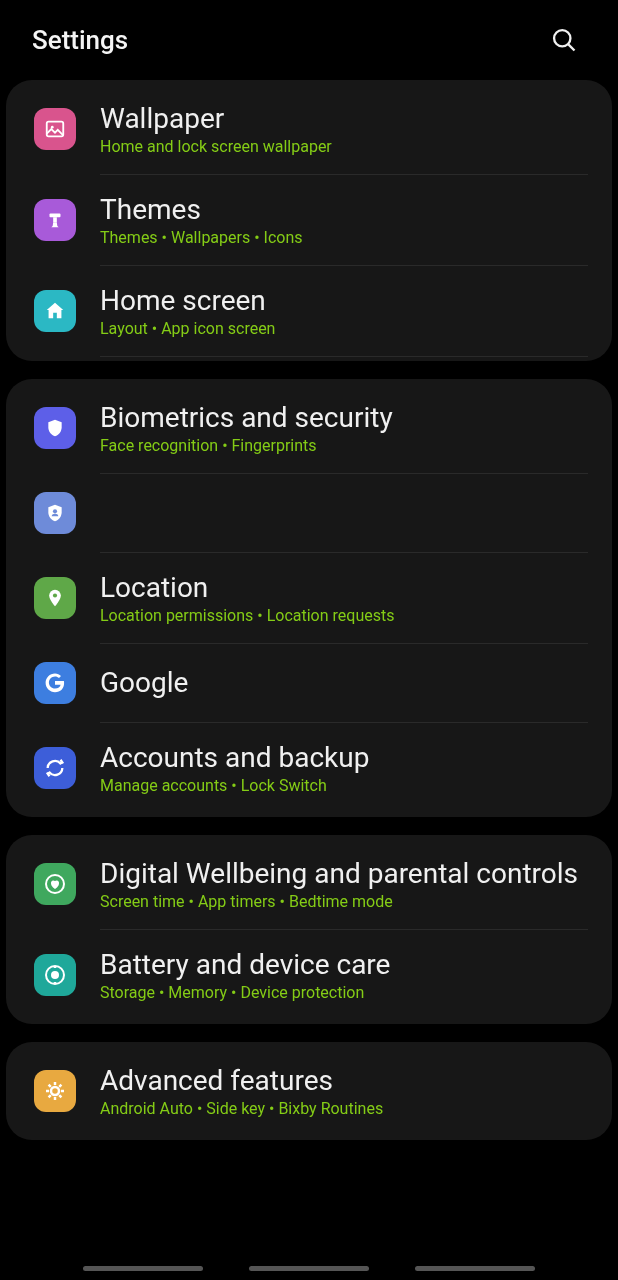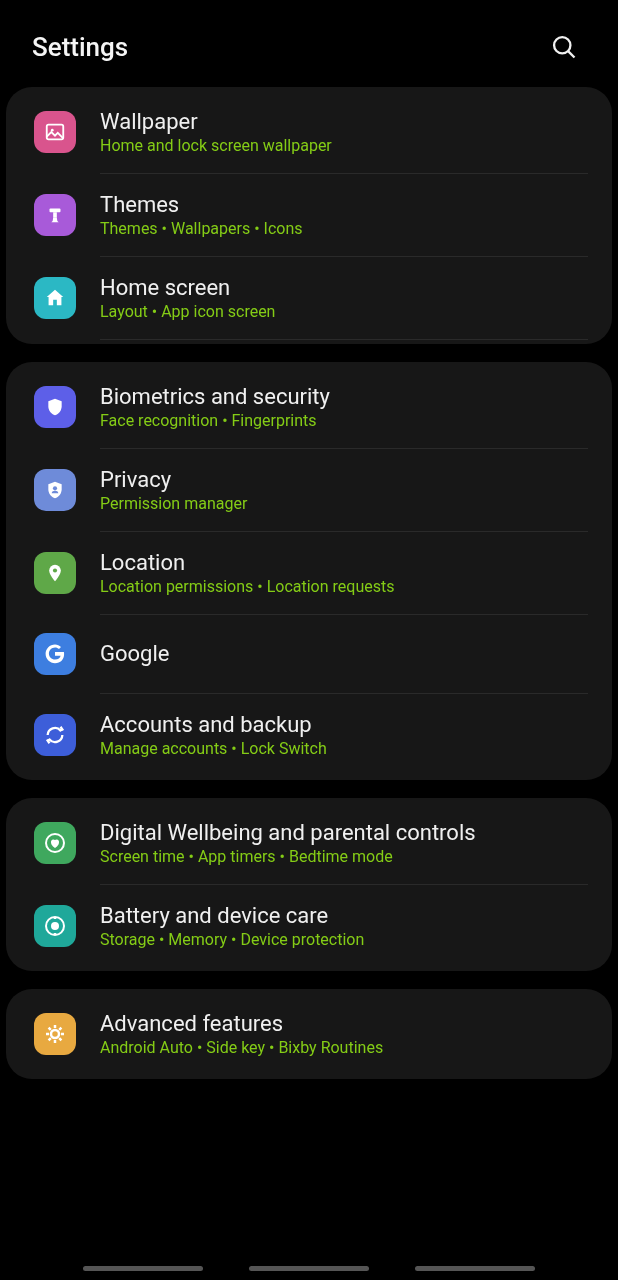--- a/index.html
+++ b/index.html
@@ -8,21 +8,21 @@
   height: 1280px;
   background: #000;
   font-family: -apple-system, BlinkMacSystemFont, "Segoe UI", Roboto, sans-serif;
   overflow: hidden;
   color: #fff;
 }
 .header {
   display: flex;
   align-items: center;
   justify-content: space-between;
-  padding: 25px 32px 18px 32px;
+  padding: 18px 32px 18px 32px;
 }
 .header-title {
   font-size: 26px;
   font-weight: 500;
   color: #f5f5f5;
 }
 .search-btn {
   width: 44px;
   height: 44px;
   display: flex;
@@ -52,21 +52,21 @@
   display: flex;
   align-items: center;
   justify-content: center;
   flex-shrink: 0;
   margin-right: 24px;
 }
 .item-text {
   flex: 1;
 }
 .item-title {
-  font-size: 22px;
+  font-size: 28px;
   font-weight: 400;
   color: #f0f0f0;
   margin-bottom: 2px;
 }
 .item-subtitle {
   font-size: 16px;
   color: #84cc16;
   font-weight: 400;
 }
 .divider {
@@ -164,24 +164,20 @@
       </div>
     </div>
     <div class="divider"></div>
     <div class="item">
       <div class="item-icon" style="background:#6e8bd9">
         <svg width="20" height="20" viewBox="0 0 24 24" fill="#fff">
             <path d="M12 2l8 3v6c0 5-3.5 9.5-8 11-4.5-1.5-8-6-8-11V5z"></path>
             <circle cx="12" cy="10" r="2.5" fill="#6e8bd9"></circle>
             <path d="M8 16c0-2 2-3 4-3s4 1 4 3" fill="#6e8bd9"></path>
           </svg>
-      </div>
-      <div class="item-text">
-        <div class="item-title">Privacy</div>
-        <div class="item-subtitle">Permission manager</div>
       </div>
     </div>
     <div class="divider"></div>
     <div class="item">
       <div class="item-icon" style="background:#5fa848">
         <svg width="20" height="22" viewBox="0 0 24 24" fill="#fff">
             <path d="M12 2a7 7 0 017 7c0 5-7 13-7 13S5 14 5 9a7 7 0 017-7z"></path>
             <circle cx="12" cy="9" r="2.5" fill="#5fa848"></circle>
           </svg>
       </div>

